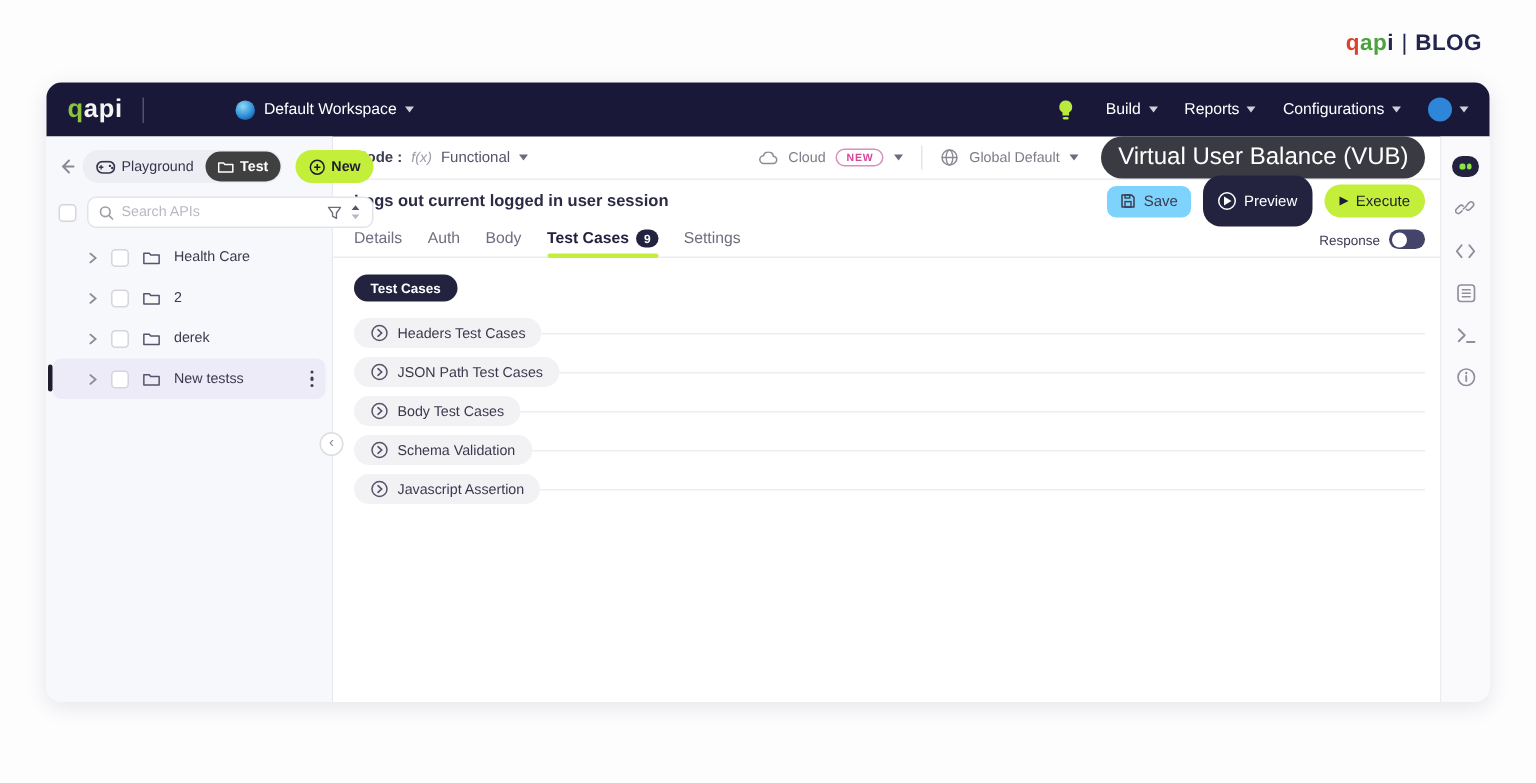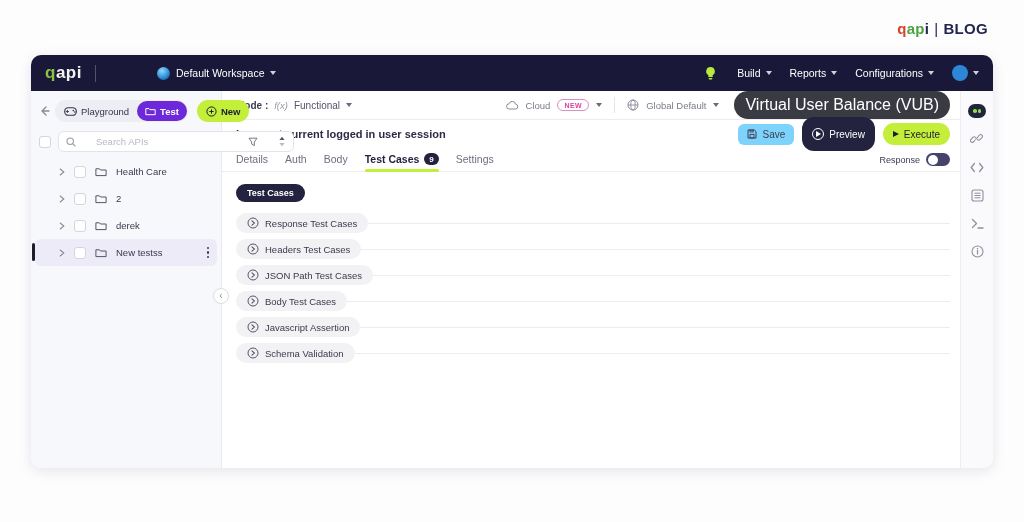--- a/index.html
+++ b/index.html
@@ -41,26 +41,26 @@
   
   .app-body { flex:1; display:flex; min-height:0; }
 
   
   .sidebar { width:191px; background:#f7f8fb; border-right:1px solid #e9eaef;
     border-radius:0 0 0 10px; position:relative; padding-top:9px; }
   .sb-header { display:flex; align-items:center; gap:5px; padding:0 7px; height:22px; }
   .back-btn { width:14px; height:14px; display:flex; align-items:center; justify-content:center; cursor:pointer; }
   .seg-group { display:flex; align-items:center; background:#edeef3; border-radius:13px; height:22px; padding:1px; }
   .seg { display:flex; align-items:center; gap:4px; font-size:9.5px; color:#35344c; padding:0 8px; cursor:pointer; }
-  .seg.dark { background:#6d28d9; color:#fff; border-radius:12px; height:20px; font-weight:bold; }
+  .seg.dark { background:#404040; color:#fff; border-radius:12px; height:20px; font-weight:bold; }
   .new-btn { margin-left:4px; display:flex; align-items:center; gap:4px; background:#c3ef3b; color:#1d1d30;
     font-size:9.5px; font-weight:bold; height:22px; padding:0 9px; border-radius:12px; cursor:pointer; }
   .sb-search-row { display:flex; align-items:center; gap:7px; margin:9px 8px 5px 8px; }
   .checkbox { width:12px; height:12px; border:1.3px solid #d4d5dd; border-radius:3px; background:#fff; flex:none; cursor:pointer; }
-  .search-box { flex:1; display:flex; align-items:center; gap:20px; height:21px;
+  .search-box { flex:1; display:flex; align-items:center; gap:5px; height:21px;
     border:1px solid #e3e4ea; border-radius:6px; background:#fff; padding:0 7px; }
   .search-box input { border:none; outline:none; flex:1; min-width:0; font-size:9.5px; color:#55546a;
     font-family:"Liberation Sans", sans-serif; background:transparent; }
   .search-box input::placeholder { color:#b8b9c4; }
   .tree { margin-top:6px; }
   .tree-row { height:27px; display:flex; align-items:center; gap:9px; padding-left:24px; margin:0 4px;
     border-radius:6px; position:relative; cursor:pointer; }
   .tree-row .label { font-size:9.5px; color:#3a394e; }
   .tree-row.selected { background:#ecebf7; }
   .sel-bar { position:absolute; left:-3px; top:4px; width:3px; height:18px; background:#1d1d2e; border-radius:2px; }
@@ -360,85 +360,75 @@
           <span class="param-label">Response</span>
           <span class="toggle">
               <span class="knob"></span>
             </span>
         </div>
       </div>
 
       <div class="content">
         <span class="tc-chip">Test Cases</span>
 
+
         <div class="tc-row">
           <div class="tc-pill">
             <svg width="12" height="12" viewBox="0 0 12 12">
                 <circle cx="6" cy="6" r="5" stroke="#55546a" stroke-width="1" fill="none"></circle>
                 <path d="M5 3.8 L7.4 6 L5 8.2" stroke="#55546a" stroke-width="1.1" fill="none" stroke-linecap="round"></path>
               </svg>
-            <span class="txt">Response Test Cases</span>
+            <span class="txt">Headers Test Cases</span>
           </div>
           <div class="tc-line"></div>
         </div>
 
         <div class="tc-row">
           <div class="tc-pill">
             <svg width="12" height="12" viewBox="0 0 12 12">
                 <circle cx="6" cy="6" r="5" stroke="#55546a" stroke-width="1" fill="none"></circle>
                 <path d="M5 3.8 L7.4 6 L5 8.2" stroke="#55546a" stroke-width="1.1" fill="none" stroke-linecap="round"></path>
               </svg>
-            <span class="txt">Headers Test Cases</span>
+            <span class="txt">JSON Path Test Cases</span>
           </div>
           <div class="tc-line"></div>
         </div>
 
         <div class="tc-row">
           <div class="tc-pill">
             <svg width="12" height="12" viewBox="0 0 12 12">
                 <circle cx="6" cy="6" r="5" stroke="#55546a" stroke-width="1" fill="none"></circle>
                 <path d="M5 3.8 L7.4 6 L5 8.2" stroke="#55546a" stroke-width="1.1" fill="none" stroke-linecap="round"></path>
               </svg>
-            <span class="txt">JSON Path Test Cases</span>
+            <span class="txt">Body Test Cases</span>
           </div>
           <div class="tc-line"></div>
         </div>
 
         <div class="tc-row">
           <div class="tc-pill">
             <svg width="12" height="12" viewBox="0 0 12 12">
                 <circle cx="6" cy="6" r="5" stroke="#55546a" stroke-width="1" fill="none"></circle>
                 <path d="M5 3.8 L7.4 6 L5 8.2" stroke="#55546a" stroke-width="1.1" fill="none" stroke-linecap="round"></path>
               </svg>
-            <span class="txt">Body Test Cases</span>
+            <span class="txt">Schema Validation</span>
           </div>
           <div class="tc-line"></div>
         </div>
 
         <div class="tc-row">
           <div class="tc-pill">
             <svg width="12" height="12" viewBox="0 0 12 12">
                 <circle cx="6" cy="6" r="5" stroke="#55546a" stroke-width="1" fill="none"></circle>
                 <path d="M5 3.8 L7.4 6 L5 8.2" stroke="#55546a" stroke-width="1.1" fill="none" stroke-linecap="round"></path>
               </svg>
             <span class="txt">Javascript Assertion</span>
           </div>
           <div class="tc-line"></div>
         </div>
-
-        <div class="tc-row">
-          <div class="tc-pill">
-            <svg width="12" height="12" viewBox="0 0 12 12">
-                <circle cx="6" cy="6" r="5" stroke="#55546a" stroke-width="1" fill="none"></circle>
-                <path d="M5 3.8 L7.4 6 L5 8.2" stroke="#55546a" stroke-width="1.1" fill="none" stroke-linecap="round"></path>
-              </svg>
-            <span class="txt">Schema Validation</span>
-          </div>
-          <div class="tc-line"></div>
-        </div>
       </div>
     </div>
 
     <div class="rail">
       <span class="rail-icon">
           <span class="bot-face">
             <i class="l"></i>
             <i class="r"></i>
           </span>
         </span>

